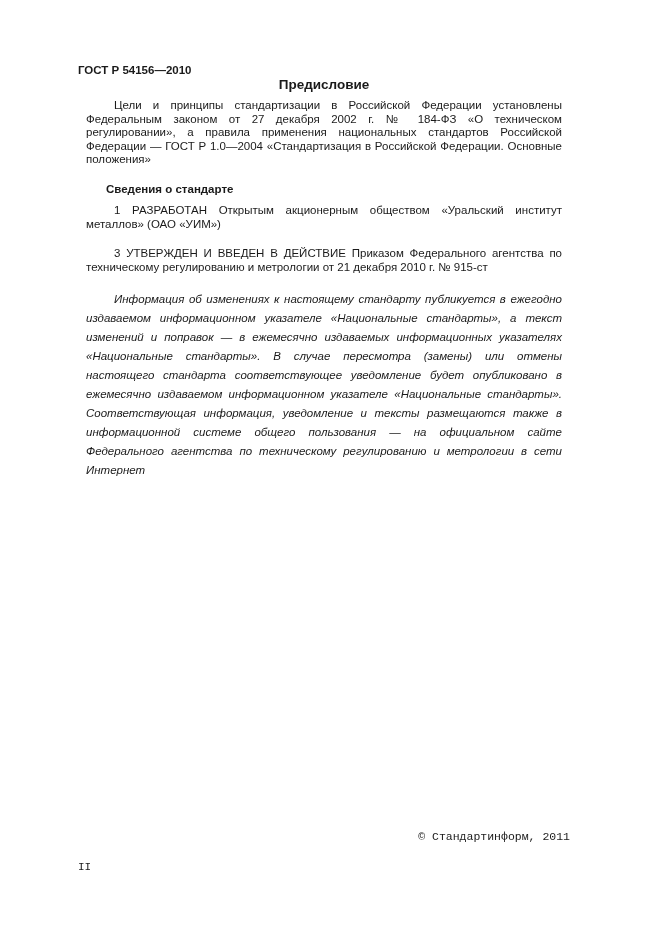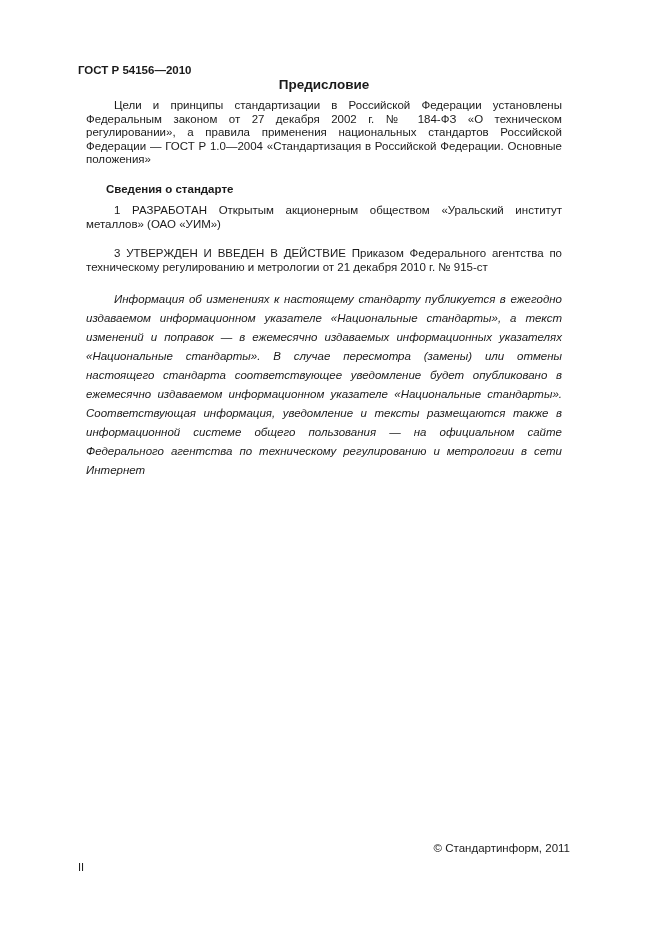--- a/index.html
+++ b/index.html
@@ -47,30 +47,31 @@
   .std-item {
     margin-top: 12.5px;
   }
   .notice {
     font-style: italic;
     margin-top: 36px;
     line-height: 19px;
   }
   .bottom-block {
     margin-top: auto;
+    font-family: Liberation Mono, monospace;
   }
   .copyright {
     text-align: right;
     margin: 0;
   }
   .disclaimer {
     margin-top: 16px;
   }
   .page-number {
-    margin-top: 5px;
+    margin-top: 17px;
     font-size: 11px;
   }
 </style>
 </head>
 <body>
 
 <div class="page">
 
   <div class="doc-code">ГОСТ Р 54156—2010</div>
 

